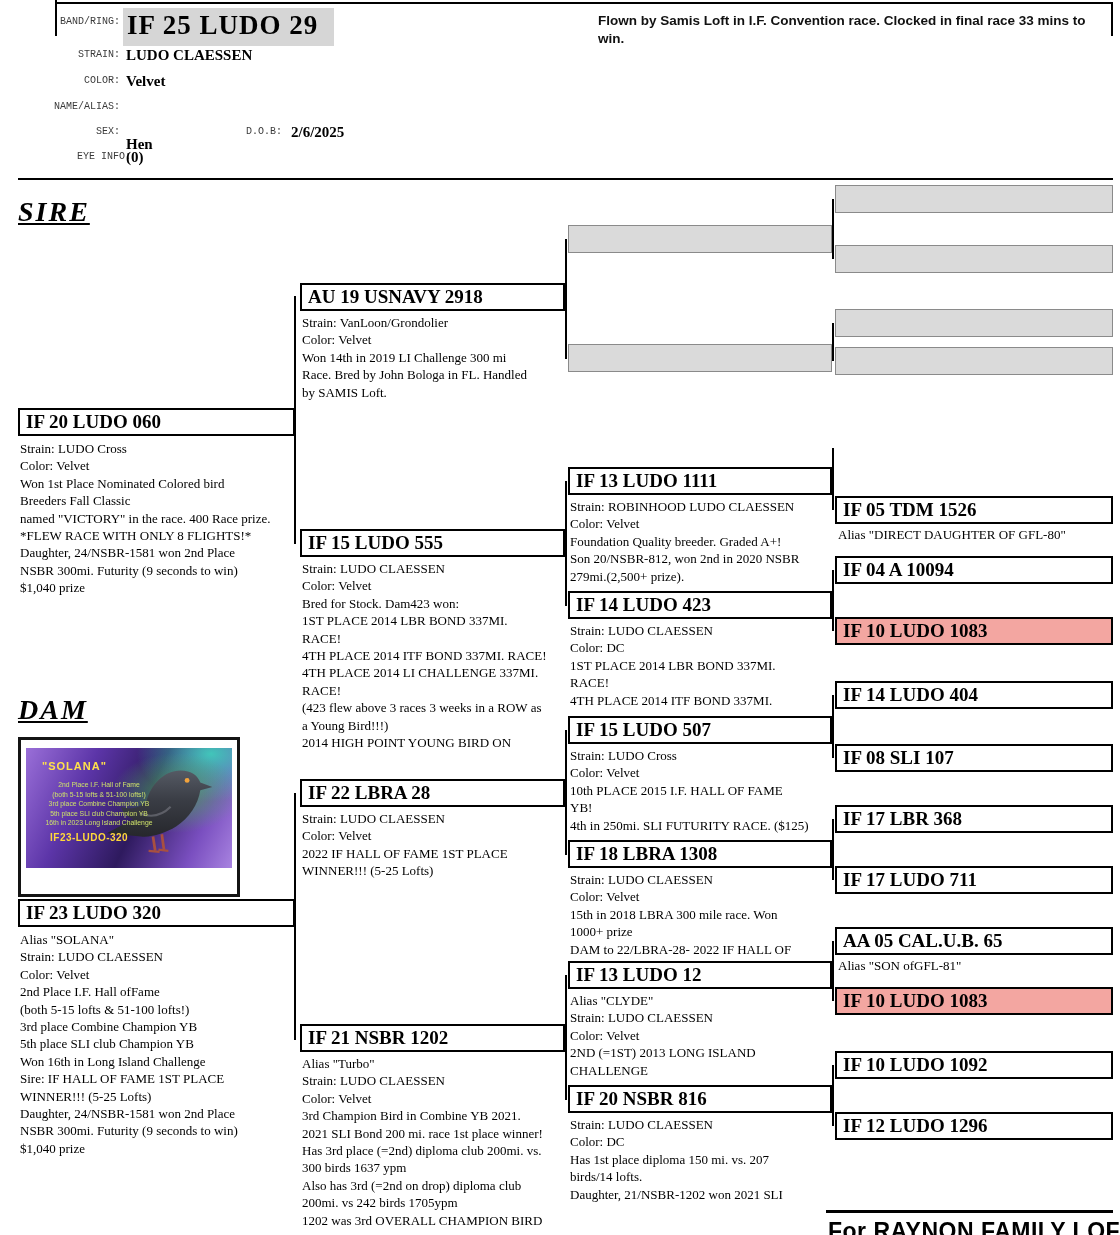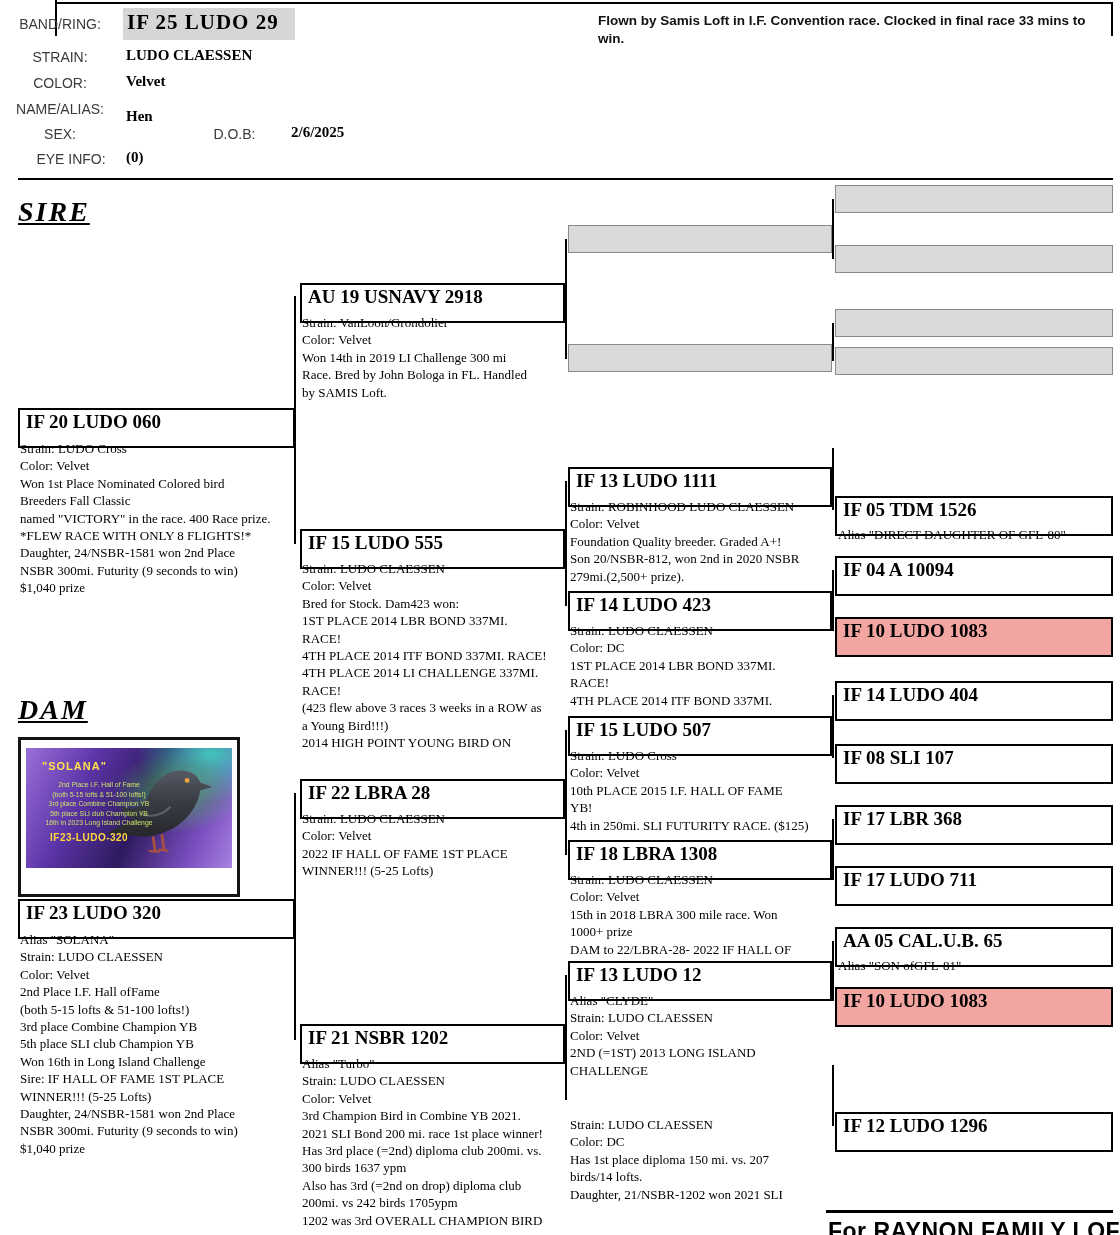--- a/index.html
+++ b/index.html
@@ -1,26 +1,26 @@
 <!DOCTYPE html>
 <html><head>
 <meta charset="utf-8">
 <style>
   html,body{margin:0;padding:0;background:#fff;}
   .page{position:relative;width:1120px;height:1235px;background:#ffffff;overflow:hidden;
         font-family:"Liberation Serif",serif;color:#000;}
   .abs{position:absolute;}
-  .lbl{font-family:Liberation Sans, sans-serif;font-size:14px;color:#3a3a3a;text-align:center;width:120px;}
+  .lbl{font-family:Liberation Mono, monospace;font-size:10px;color:#3a3a3a;text-align:right;width:120px;}
   .hval{font-weight:bold;font-size:15px;}
-  .band-main{font-weight:bold;font-size:21px;background:#d6d6d6;padding:2px 16px 5px 4px;letter-spacing:1px;}
+  .band-main{font-weight:bold;font-size:27px;background:#d6d6d6;padding:2px 16px 5px 4px;letter-spacing:1px;}
   .comment{font-family:"Liberation Sans",sans-serif;font-weight:bold;font-size:13.5px;line-height:18px;width:512px;color:#111;}
   .sec{font-style:italic;font-weight:bold;font-size:28px;text-decoration:underline;letter-spacing:2px;}
   .hline,.vline{background:#000;}
   .bandbox{border:2px solid #000;background:#fff;font-weight:bold;font-size:19px;line-height:24px;
-           padding-left:6px;height:40px;box-sizing:border-box;white-space:nowrap;overflow:hidden;}
+           padding-left:6px;height:28px;box-sizing:border-box;white-space:nowrap;overflow:hidden;}
   .graybox{background:#dadada;border:1px solid #8a8a8a;height:28px;box-sizing:border-box;}
   .pink{background:#f3a6a1;}
   .bodytxt{font-size:13px;line-height:17.4px;white-space:pre-line;}
   .alias{font-size:13px;white-space:nowrap;}
   .footer-line{background:#000;}
   .footer-txt{font-family:"Liberation Sans",sans-serif;font-weight:bold;font-size:23px;white-space:nowrap;letter-spacing:0.5px;}
   
   .photo{border:3px solid #141414;background:#fff;box-sizing:border-box;}
   .photo-img{position:absolute;left:5px;top:8px;width:206px;height:120px;overflow:hidden;
              background:linear-gradient(115deg,#9a6fd8 0%,#5c35a8 28%,#2e1a5e 55%,#7a4fc0 82%,#a883e0 100%);}
@@ -48,21 +48,21 @@
   <div class="abs lbl" style="left:0;top:49px;">STRAIN:</div>
   <div class="abs lbl" style="left:0;top:75px;">COLOR:</div>
   <div class="abs lbl" style="left:0;top:101px;">NAME/ALIAS:</div>
   <div class="abs lbl" style="left:0;top:126px;">SEX:</div>
   <div class="abs lbl" style="left:0;top:151px;margin-left:11px;">EYE INFO:</div>
 
   <div class="abs band-main" style="left:123px;top:8px;">IF 25 LUDO 29</div>
   <div class="abs hval" style="left:126px;top:47px;">LUDO CLAESSEN</div>
   <div class="abs hval" style="left:126px;top:73px;">Velvet</div>
   <div class="abs hval" style="left:126px;top:99px;"></div>
-  <div class="abs hval" style="left:126px;top:108px;">Hen</div>
+  <div class="abs hval" style="left:126px;top:136px;">Hen</div>
   <div class="abs lbl" style="left:187px;top:126px;width:95px;">D.O.B:</div>
   <div class="abs hval" style="left:291px;top:124px;">2/6/2025</div>
   <div class="abs hval" style="left:126px;top:149px;">(0)</div>
 
   <div class="abs comment" style="left:598px;top:12px;">Flown by Samis Loft in I.F. Convention race.  Clocked in final race 33 mins to win.</div>
 
   <div class="abs hline" style="left:18px;top:178px;width:1095px;height:2px;"></div>
 
   <div class="abs sec" style="left:18px;top:196px;">SIRE</div>
   <div class="abs sec" style="left:18px;top:694px;">DAM</div>
@@ -205,20 +205,21 @@
 1000+ prize
 DAM to 22/LBRA-28- 2022 IF HALL OF</div>
 
   <div class="abs bandbox" style="left:568px;top:961px;width:264px;">IF 13 LUDO 12</div>
   <div class="abs bodytxt" style="left:570px;top:992px;width:266px;">Alias "CLYDE"
 Strain: LUDO CLAESSEN
 Color: Velvet
 2ND (=1ST) 2013 LONG ISLAND
 CHALLENGE</div>
 
+  <div class="abs bandbox" style="left:568px;top:1085px;width:264px;">IF 20 NSBR 816</div>
   <div class="abs bodytxt" style="left:570px;top:1116px;width:266px;">Strain: LUDO CLAESSEN
 Color: DC
 Has 1st place diploma 150 mi. vs. 207
 birds/14 lofts.
 Daughter, 21/NSBR-1202 won 2021 SLI</div>
 
   <div class="abs graybox" style="left:835px;top:185px;width:278px;"></div>
   <div class="abs graybox" style="left:835px;top:245px;width:278px;"></div>
   <div class="abs graybox" style="left:835px;top:309px;width:278px;"></div>
   <div class="abs graybox" style="left:835px;top:347px;width:278px;"></div>
@@ -227,18 +228,19 @@
   <div class="abs alias" style="left:838px;top:527px;">Alias "DIRECT DAUGHTER OF GFL-80"</div>
   <div class="abs bandbox" style="left:835px;top:556px;width:278px;">IF 04 A 10094</div>
   <div class="abs bandbox pink" style="left:835px;top:617px;width:278px;">IF 10 LUDO 1083</div>
   <div class="abs bandbox" style="left:835px;top:681px;width:278px;">IF 14 LUDO 404</div>
   <div class="abs bandbox" style="left:835px;top:744px;width:278px;">IF 08 SLI 107</div>
   <div class="abs bandbox" style="left:835px;top:805px;width:278px;">IF 17 LBR 368</div>
   <div class="abs bandbox" style="left:835px;top:866px;width:278px;">IF 17 LUDO 711</div>
   <div class="abs bandbox" style="left:835px;top:927px;width:278px;">AA 05 CAL.U.B. 65</div>
   <div class="abs alias" style="left:838px;top:958px;">Alias "SON ofGFL-81"</div>
   <div class="abs bandbox pink" style="left:835px;top:987px;width:278px;">IF 10 LUDO 1083</div>
+  <div class="abs bandbox" style="left:835px;top:1051px;width:278px;">IF 10 LUDO 1092</div>
   <div class="abs bandbox" style="left:835px;top:1112px;width:278px;">IF 12 LUDO 1296</div>
 
   <div class="abs footer-line" style="left:826px;top:1210px;width:287px;height:3px;"></div>
   <div class="abs footer-txt" style="left:828px;top:1218px;width:287px;text-align:center;">For RAYNON FAMILY LOFT</div>
 
 </div>
 
 </body></html>

